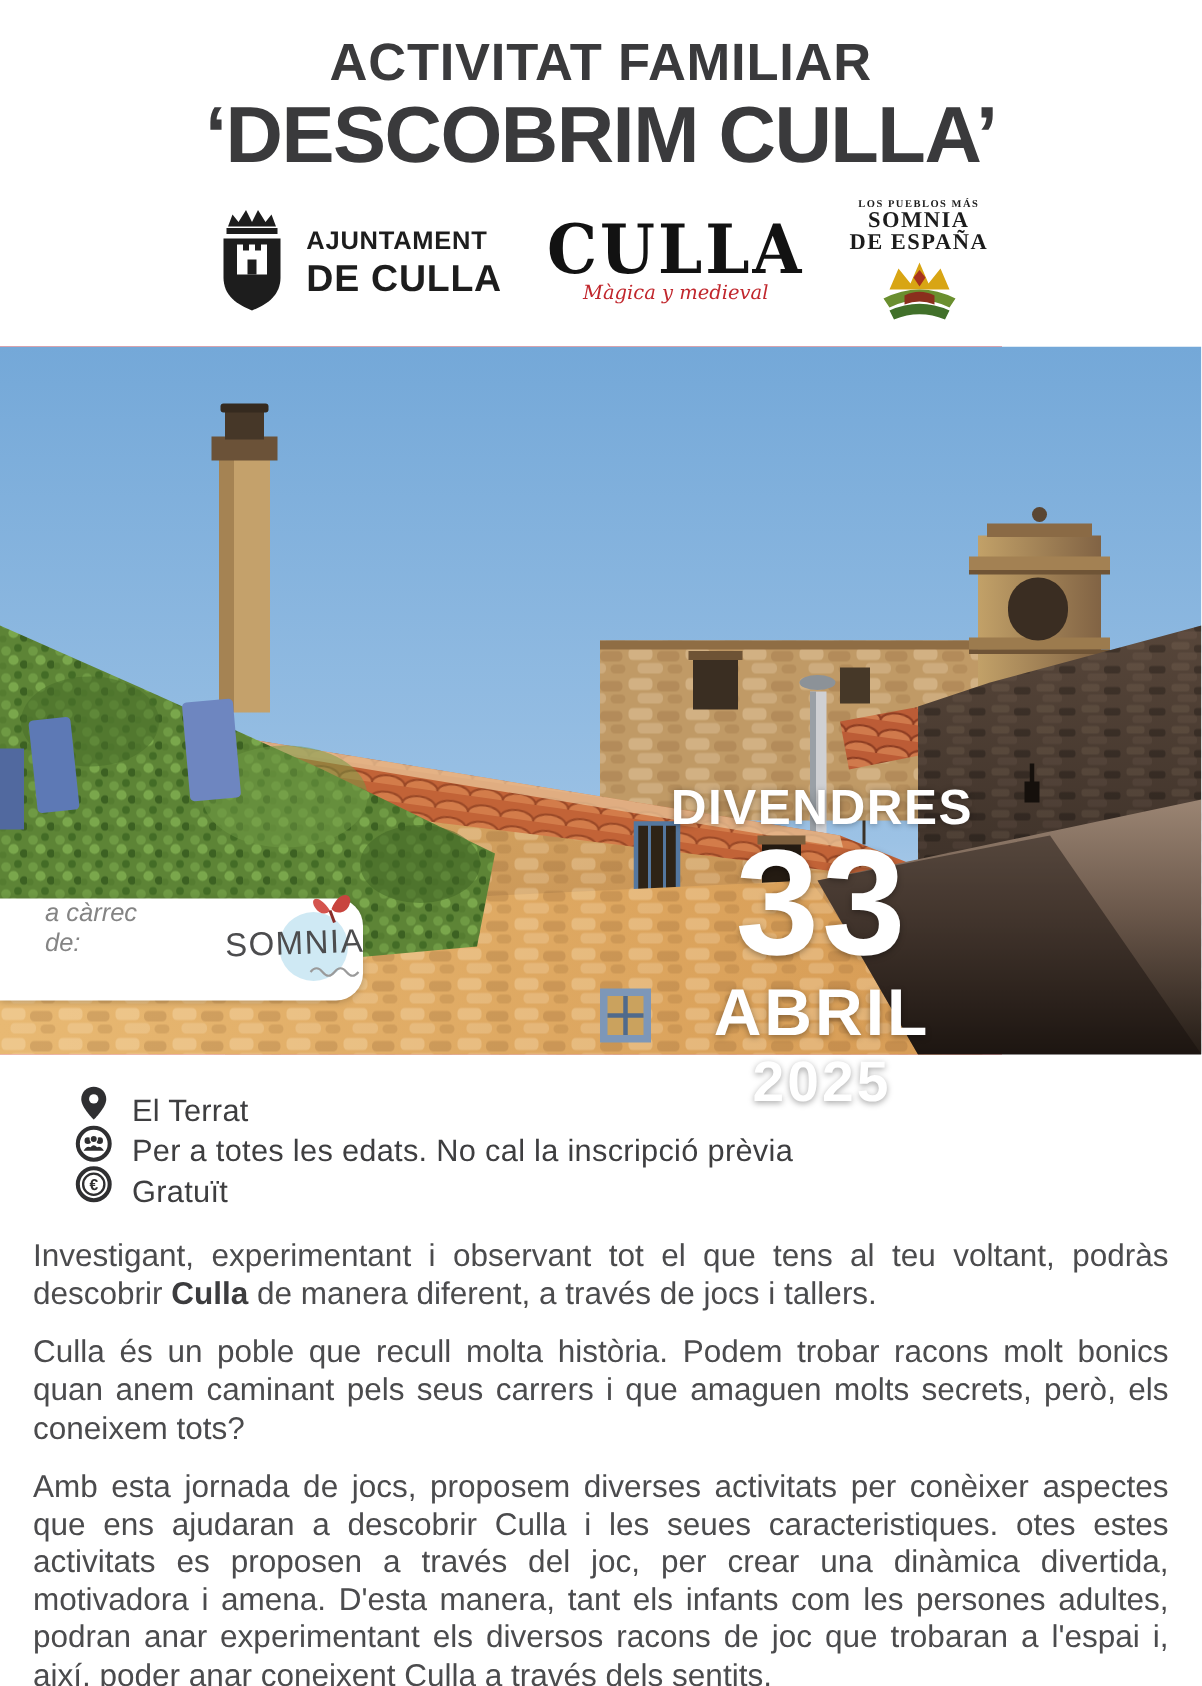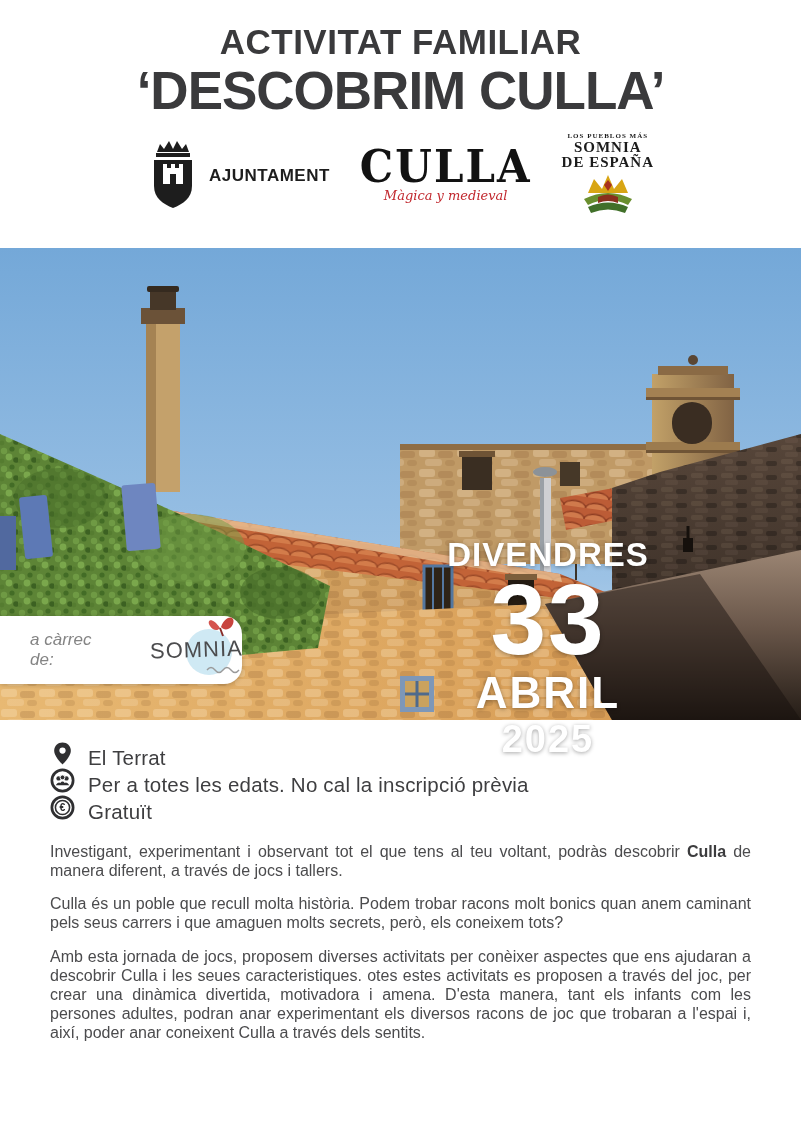--- a/index.html
+++ b/index.html
@@ -21,49 +21,49 @@
   .logo-culla { text-align:center; }
   .culla-word { font-family:"DejaVu Serif", serif; font-weight:700; font-size:42px; line-height:0.9;
                 color:#121212; letter-spacing:2px; transform:scaleY(1.08); }
   .culla-tagline { font-family:"DejaVu Serif", serif; font-style:italic; font-size:13px; color:#c1272d; margin-top:2px;text-align:center; }
   .logo-pueblos { text-align:center; color:#1c1c1c; line-height:1; }
   .pb-line1 { font-size:7px; font-weight:700; letter-spacing:1px; font-family:"Liberation Serif", serif; }
   .pb-line2, .pb-line3 { font-family:"Liberation Serif", serif; font-weight:700; font-size:15px; letter-spacing:1px; }
   .pb-emblem { margin-top:3px; }
 
   
-  .photo { position:relative; width:668px; height:472px; margin-top:29px; background:#ef4444; }
+  .photo { position:relative; width:668px; height:472px; margin-top:12px; background:#ef4444; }
   .photo svg.scene { position:absolute; inset:0; display:block; }
 
   .date-overlay { position:absolute; top:288px; right:4px; width:232px; text-align:center;
                   color:#ffffff; font-weight:800; text-shadow:0 1px 4px rgba(0,0,0,0.35); }
   .date-weekday { font-size:33px; letter-spacing:1px; }
   .date-day { font-size:100px; line-height:0.82; letter-spacing:2px; margin-top:4px; }
   .date-month { font-size:44px; letter-spacing:2px; margin-top:8px; }
   .date-year { font-size:38px; letter-spacing:2px; margin-top:0px; }
 
   .credit-badge { position:absolute; left:0; top:368px; height:68px; width:242px;
                   background:#ffffff; border-radius:0 18px 18px 0; box-shadow:0 1px 5px rgba(0,0,0,0.22);
-                  display:flex; align-items:center; padding-left:30px; gap:34px; }
+                  display:flex; align-items:flex-start; padding-left:30px; gap:34px; }
   .credit-prefix { font-style:italic; font-size:17px; color:#848484; }
   .somnia-logo { position:relative; width:96px; height:60px; }
   .somnia-circle { position:absolute; right:10px; top:9px; width:46px; height:46px; border-radius:50%; background:#cfe9f4; }
   .somnia-word { position:absolute; left:0; top:17px; font-size:22px; letter-spacing:1px; color:#4c4c4e;
                  transform:rotate(-2deg); font-weight:500; }
   .somnia-butterfly { position:absolute; right:4px; top:-8px; }
   .somnia-squiggle { position:absolute; right:2px; bottom:2px; }
 
   
   .info { padding:24px 0 0 50px; color:#3e3e40; }
   .info-row { display:flex; align-items:flex-end; gap:13px; height:26px; margin-bottom:1px; }
   .info-label { font-size:20.5px; letter-spacing:0.2px; }
   .info-icon { flex:0 0 auto; }
 
   
-  .bodytext { margin:0 50px; color:#4b4b4d; font-size:16px; line-height:1.2; }
+  .bodytext { margin:0 22px; color:#4b4b4d; font-size:21px; line-height:1.2; }
   .p1 { margin-top:18px; text-align:justify; }
   .p2 { margin-top:14px; text-align:justify; }
   .p3 { margin-top:14px; text-align:justify; }
   .bold-inline { font-weight:700; color:#3c3c3e; }
 </style>
 </head>
 <body>
 
 <div class="title-block">
   <div class="title-line1">ACTIVITAT FAMILIAR</div>
@@ -80,20 +80,21 @@
         <path d="M7 22 h38 v26 c0 12 -9 18 -19 22 c-10 -4 -19 -10 -19 -22 z" fill="#1d1d1d"></path>
         <rect x="16" y="30" width="20" height="16" fill="#ffffff"></rect>
         <rect x="16" y="26" width="4" height="6" fill="#ffffff"></rect>
         <rect x="24" y="26" width="4" height="6" fill="#ffffff"></rect>
         <rect x="32" y="26" width="4" height="6" fill="#ffffff"></rect>
         <rect x="23" y="36" width="6" height="10" fill="#1d1d1d"></rect>
       </svg>
     </span>
     <span class="aj-text">
       <div class="aj-line1">AJUNTAMENT</div>
+      <div class="aj-line2">DE CULLA</div>
     </span>
   </div>
 
   <div class="logo-culla">
     <div class="culla-word">CULLA</div>
     <div class="culla-tagline">Màgica y medieval</div>
   </div>
 
   <div class="logo-pueblos">
     <div class="pb-line1">LOS PUEBLOS MÁS</div>

